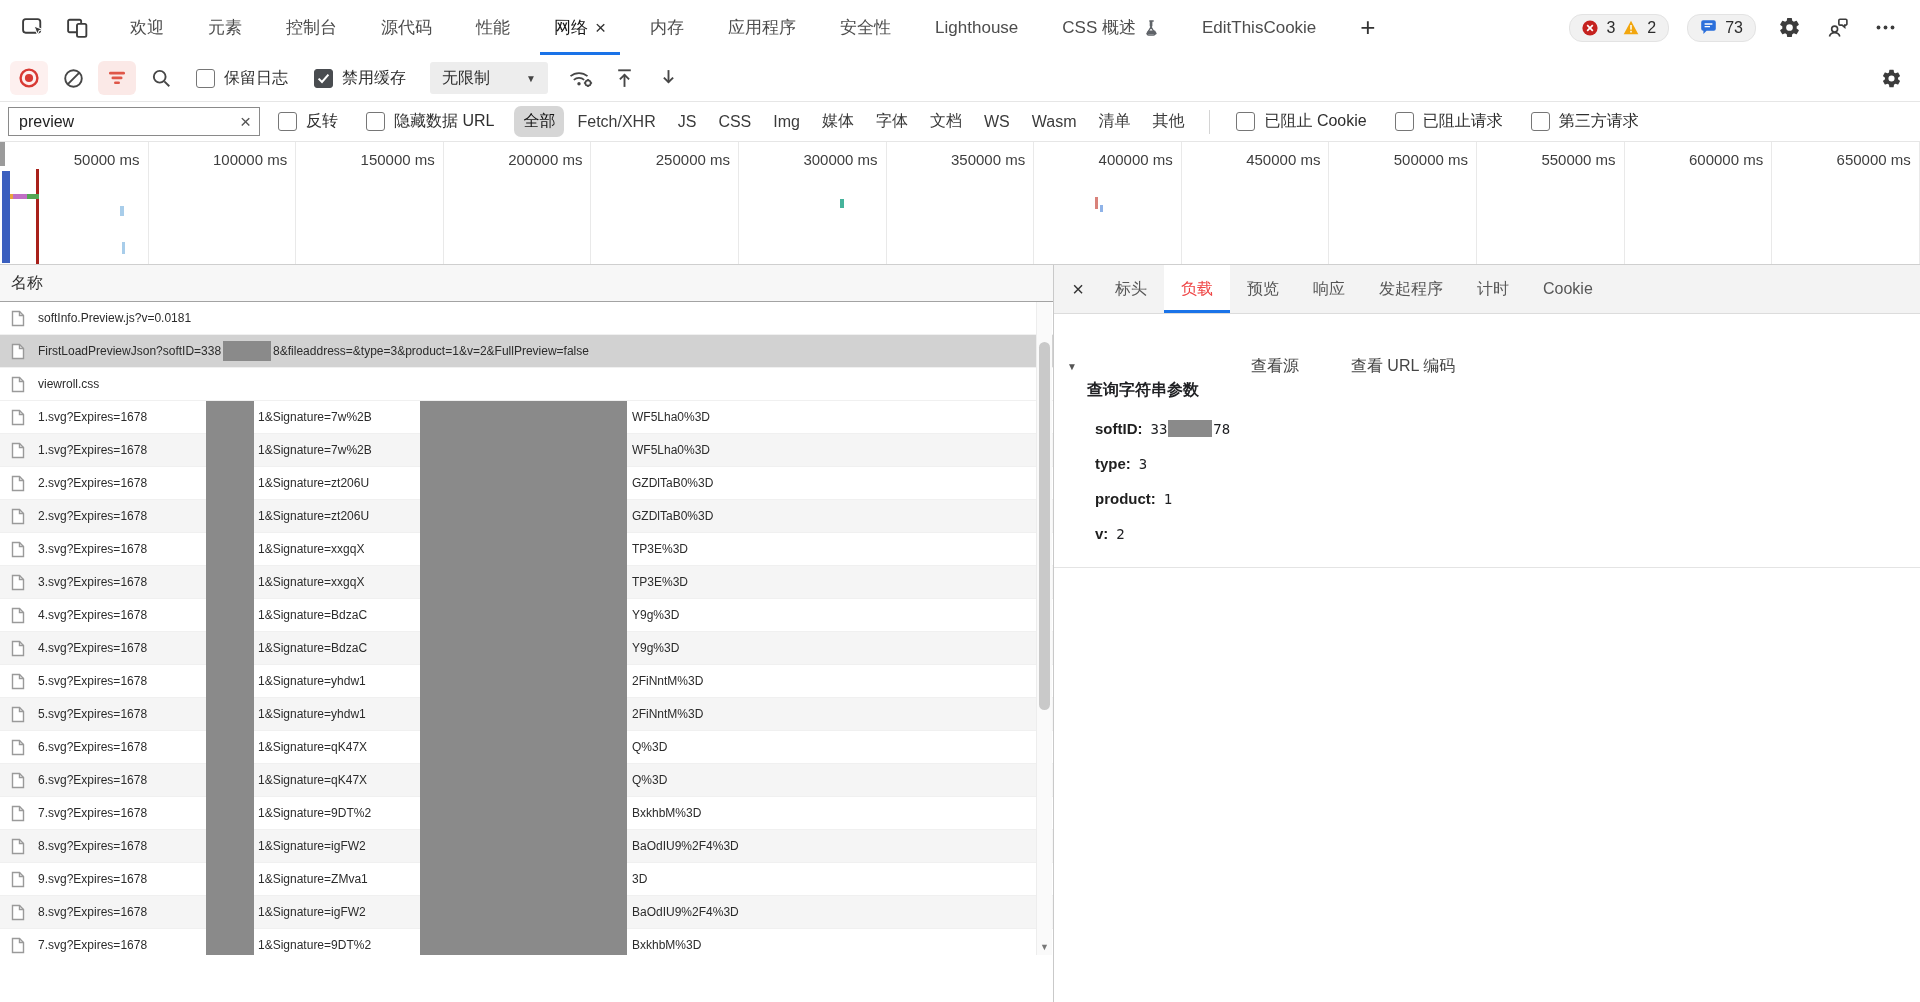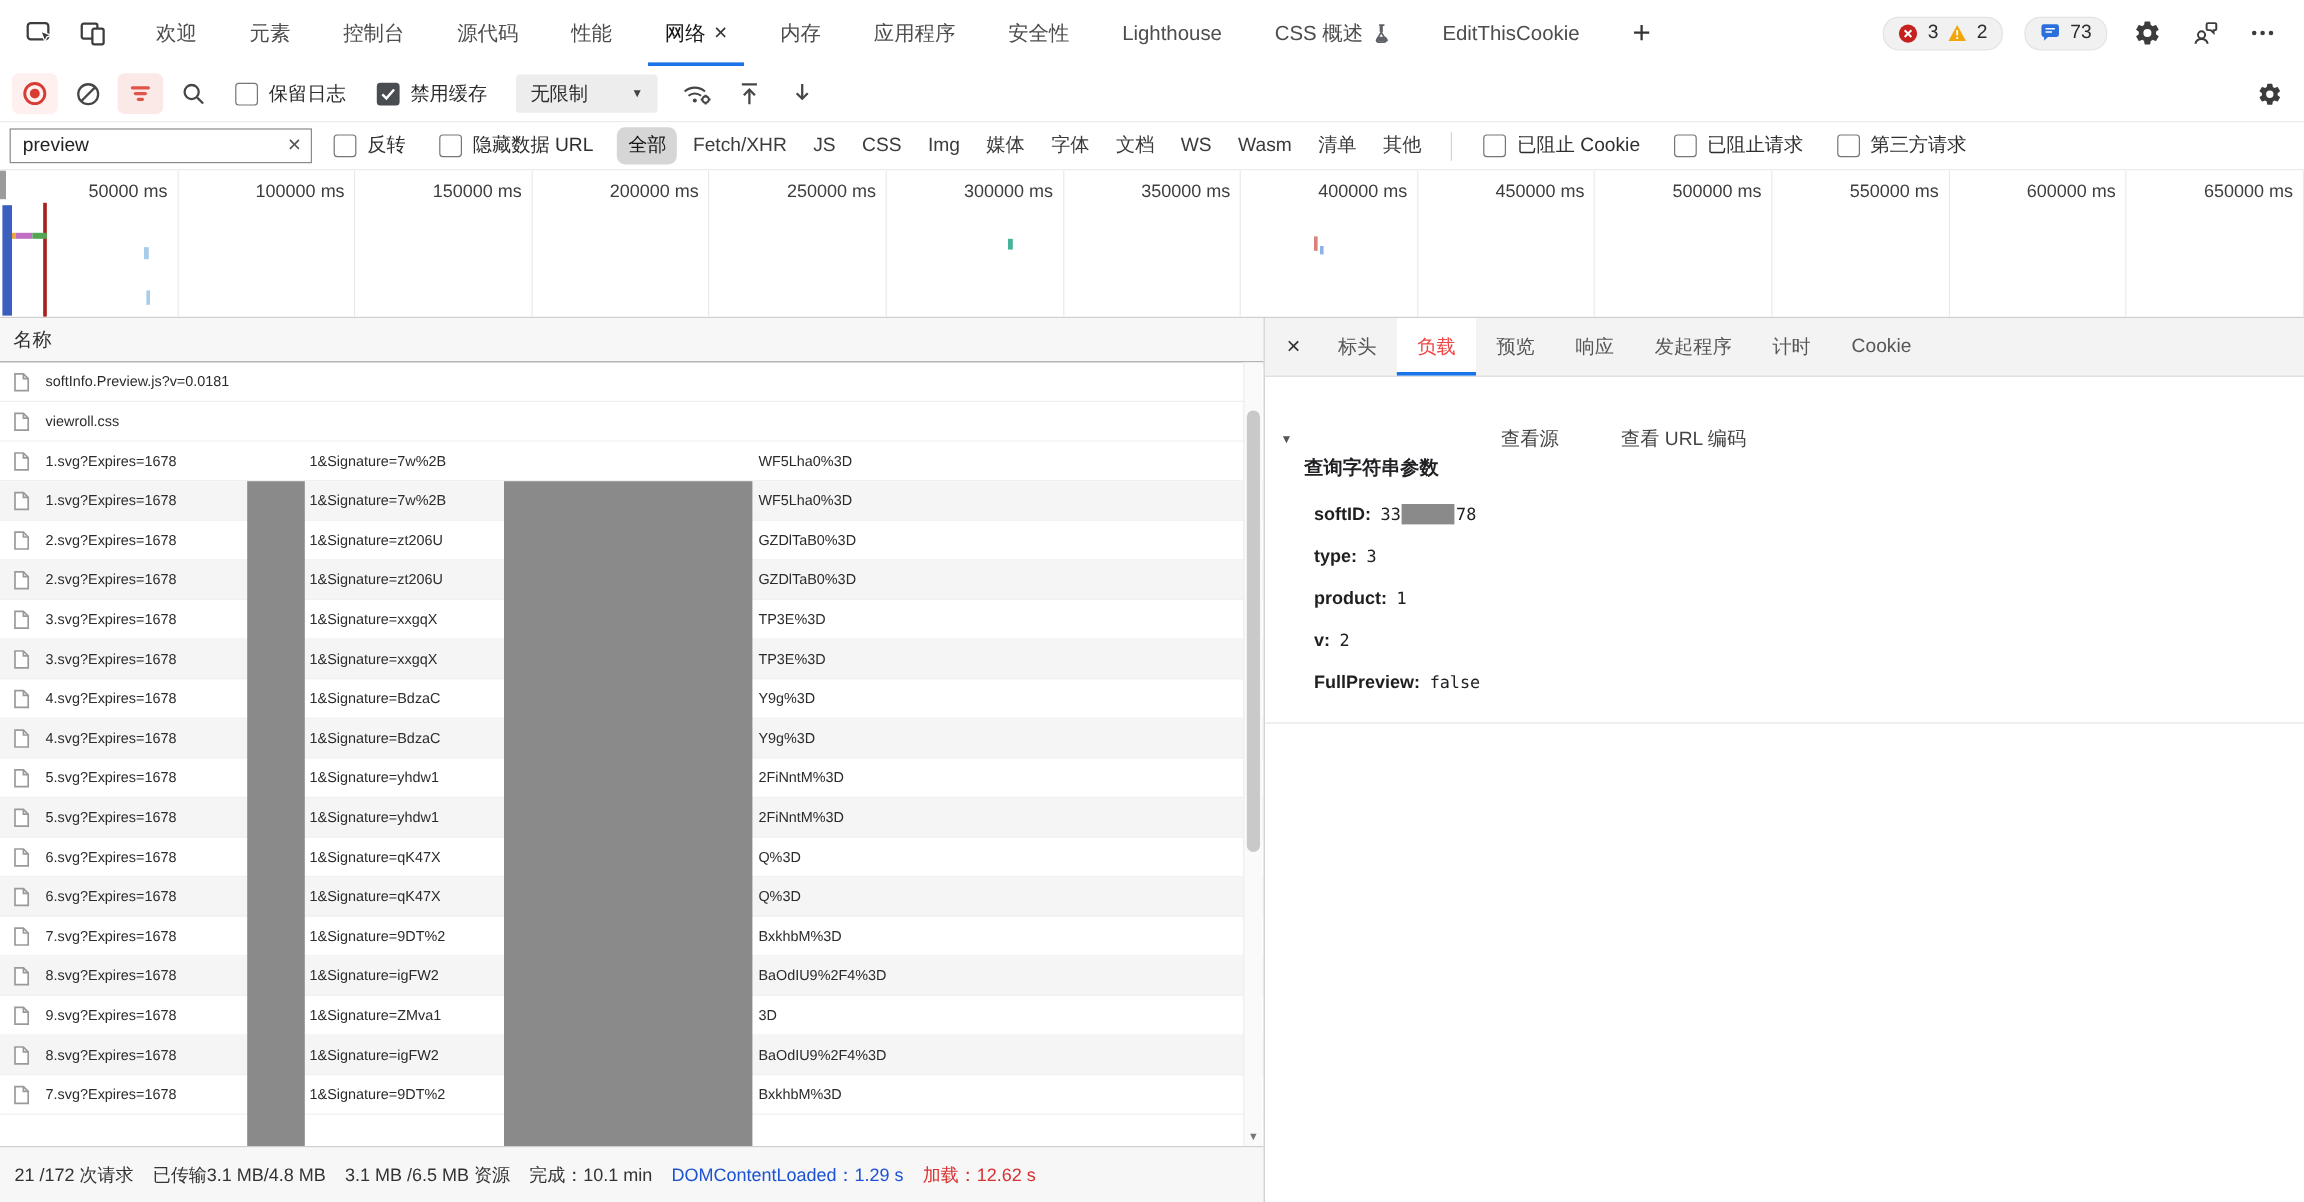--- a/index.html
+++ b/index.html
@@ -384,20 +384,31 @@
     <div class="nl-body" id="nl-body">
       <div class="nl-row">
           <span class="ficon">
             <svg width="14" height="17" viewBox="0 0 14 17">
               <path d="M1.5 1.5 h7 l4 4 v10 h-11 z" fill="#fff" stroke="#9a9a9a" stroke-width="1.4"></path>
               <path d="M8.5 1.5 v4 h4" fill="none" stroke="#9a9a9a" stroke-width="1.4"></path>
             </svg>
           </span>
           <span>softInfo.Preview.js?v=0.0181</span>
         </div>
+        <div class="nl-row selected">
+          <span class="ficon">
+            <svg width="14" height="17" viewBox="0 0 14 17">
+              <path d="M1.5 1.5 h7 l4 4 v10 h-11 z" fill="#fff" stroke="#9a9a9a" stroke-width="1.4"></path>
+              <path d="M8.5 1.5 v4 h4" fill="none" stroke="#9a9a9a" stroke-width="1.4"></path>
+            </svg>
+          </span>
+          <span>FirstLoadPreviewJson?softID=338</span>
+          <span class="redact-inline"></span>
+          <span>8&amp;fileaddress=&amp;type=3&amp;product=1&amp;v=2&amp;FullPreview=false</span>
+        </div>
         <div class="nl-row">
           <span class="ficon">
             <svg width="14" height="17" viewBox="0 0 14 17">
               <path d="M1.5 1.5 h7 l4 4 v10 h-11 z" fill="#fff" stroke="#9a9a9a" stroke-width="1.4"></path>
               <path d="M8.5 1.5 v4 h4" fill="none" stroke="#9a9a9a" stroke-width="1.4"></path>
             </svg>
           </span>
           <span>viewroll.css</span>
         </div>
         <div class="nl-row">
@@ -590,28 +601,20 @@
 
     <div class="redact-col c1"></div>
         <div class="redact-col c2"></div>
       </div>
     <div class="nl-scrollbar">
       <div class="nl-thumb"></div>
       <div class="nl-scroll-down">▼</div>
     </div>
   </div>
 
-  <div class="statusbar" id="statusbar">
-      <span>21 /172 次请求</span>
-      <span>已传输3.1 MB/4.8 MB</span>
-      <span>3.1 MB /6.5 MB 资源</span>
-      <span>完成：10.1 min</span>
-      <span class="st-blue">DOMContentLoaded：1.29 s</span>
-      <span class="st-red">加载：12.62 s</span>
-    </div>
 
   <div class="details">
     <div class="dt-tabs" id="dt-tabs">
       <span class="dt-close">×</span>
     <div class="dt-tab">标头</div>
         <div class="dt-tab active">负载</div>
         <div class="dt-tab">预览</div>
         <div class="dt-tab">响应</div>
         <div class="dt-tab">发起程序</div>
         <div class="dt-tab">计时</div>
@@ -638,21 +641,17 @@
             <span class="dt-val">3</span>
           </div>
           <div class="dt-param">
             <span class="dt-key">product:</span>
             <span class="dt-val">1</span>
           </div>
           <div class="dt-param">
             <span class="dt-key">v:</span>
             <span class="dt-val">2</span>
           </div>
-          <div class="dt-param">
-            <span class="dt-key">FullPreview:</span>
-            <span class="dt-val">false</span>
-          </div>
         </div>
     </div>
   </div>
 
 </div>
 
 </body></html>

